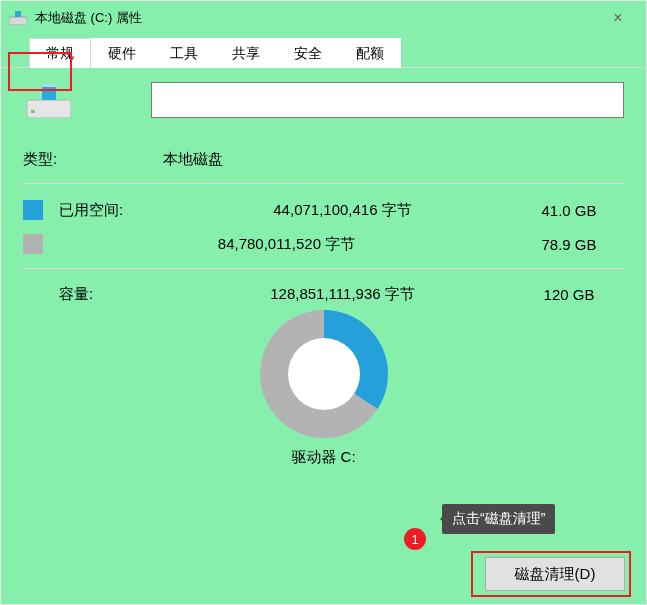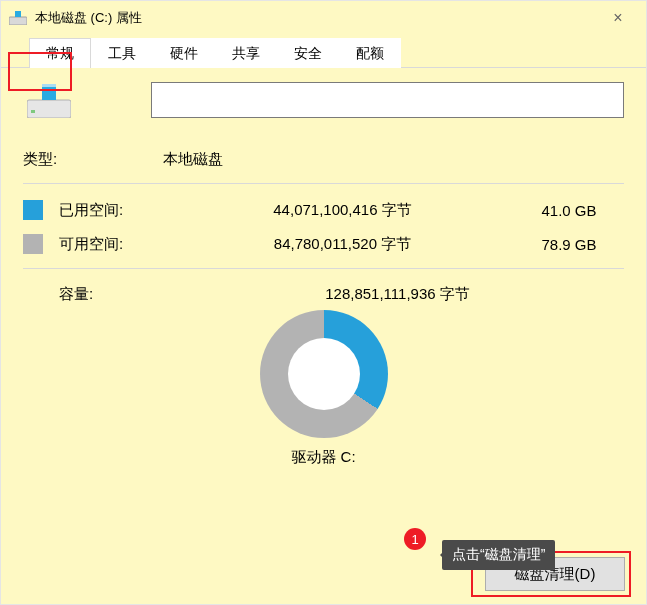--- a/index.html
+++ b/index.html
@@ -1,17 +1,17 @@
 <!DOCTYPE html>
 <html><head>
 <meta charset="utf-8">
 <style>
   * { box-sizing: border-box; font-family: "Microsoft YaHei", "Segoe UI", sans-serif; }
   body { margin: 0; background: #fff; width: 647px; height: 605px; overflow: hidden; position: relative; }
-  .window { width: 647px; height: 605px; border: 1px solid #e5e5e5; background: #fef9c3; }
+  .window { width: 647px; height: 605px; border: 1px solid #e5e5e5; background: #86efac; }
   .titlebar { height: 34px; display: flex; align-items: center; padding: 0 8px; }
   .titlebar .icon { width: 18px; height: 14px; margin-right: 8px; position: relative; }
   .titlebar .icon svg { display:block; }
   .title-text { font-size: 13px; color: #000; flex: 1; }
   .close { width: 40px; text-align: center; font-size: 16px; color: #666; font-family: Arial,sans-serif; }
   .tabs { display: flex; height: 33px; padding-left: 28px; border-bottom: 1px solid #d9d9d9; align-items: flex-end; }
   .tab { padding: 6px 16px 5px; font-size: 14px; color: #000; border: 1px solid transparent; border-bottom: none; position: relative; top: 1px; background: #fff; cursor: default; }
   .tab.active { border-color: #d9d9d9; background: #fff; }
   .tab-hl { position:absolute; border: 2px solid #ee1c25; pointer-events:none; }
   .content { padding: 14px 22px 0 22px; }
@@ -53,22 +53,22 @@
           <rect x="0" y="6" width="18" height="8" rx="1" fill="#d9d9d9" stroke="#a0a0a0"></rect>
           <rect x="6" y="0" width="6" height="6" fill="#29abe2"></rect>
         </svg>
     </span>
     <span class="title-text">本地磁盘 (C:) 属性</span>
     <span class="close">×</span>
   </div>
 
   <div class="tabs">
     <div class="tab active">常规</div>
+    <div class="tab">硬件</div>
     <div class="tab">工具</div>
-    <div class="tab">硬件</div>
     <div class="tab">共享</div>
     <div class="tab">安全</div>
     <div class="tab">配额</div>
   </div>
   <div class="tab-hl" style="left:8px; top:52px; width:64px; height:39px;"></div>
 
   <div class="content">
     <div class="row0">
       <span class="drive-icon">
         <svg width="44" height="34" viewBox="0 0 44 34">
@@ -89,39 +89,39 @@
     <div class="sep"></div>
 
     <div class="space-row">
       <span class="swatch used"></span>
       <span class="lbl">已用空间:</span>
       <span class="bytes">44,071,100,416 字节</span>
       <span class="human">41.0 GB</span>
     </div>
     <div class="space-row">
       <span class="swatch free"></span>
-      <span class="lbl">可用空间:</span>
       <span class="bytes">84,780,011,520 字节</span>
       <span class="human">78.9 GB</span>
     </div>
 
     <div class="sep"></div>
 
     <div class="cap-row">
       <span class="lbl">容量:</span>
       <span class="bytes">128,851,111,936 字节</span>
+      <span class="human">120 GB</span>
     </div>
 
     <div class="chart-wrap">
       <div class="donut"></div>
     </div>
 
     <div class="drive-label-row">
       <span>驱动器 C:</span>
     </div>
   </div>
 
   <button class="cleanup-btn">磁盘清理(D)</button>
   <div class="cleanup-hl"></div>
 
   <div class="num-badge" style="left:404px; top:528px;">1</div>
-  <div class="tooltip" style="left:442px; top:540px;">点击“磁盘清理”</div>
+  <div class="tooltip" style="left:442px; top:504px;">点击“磁盘清理”</div>
 </div>
 
 </body></html>

